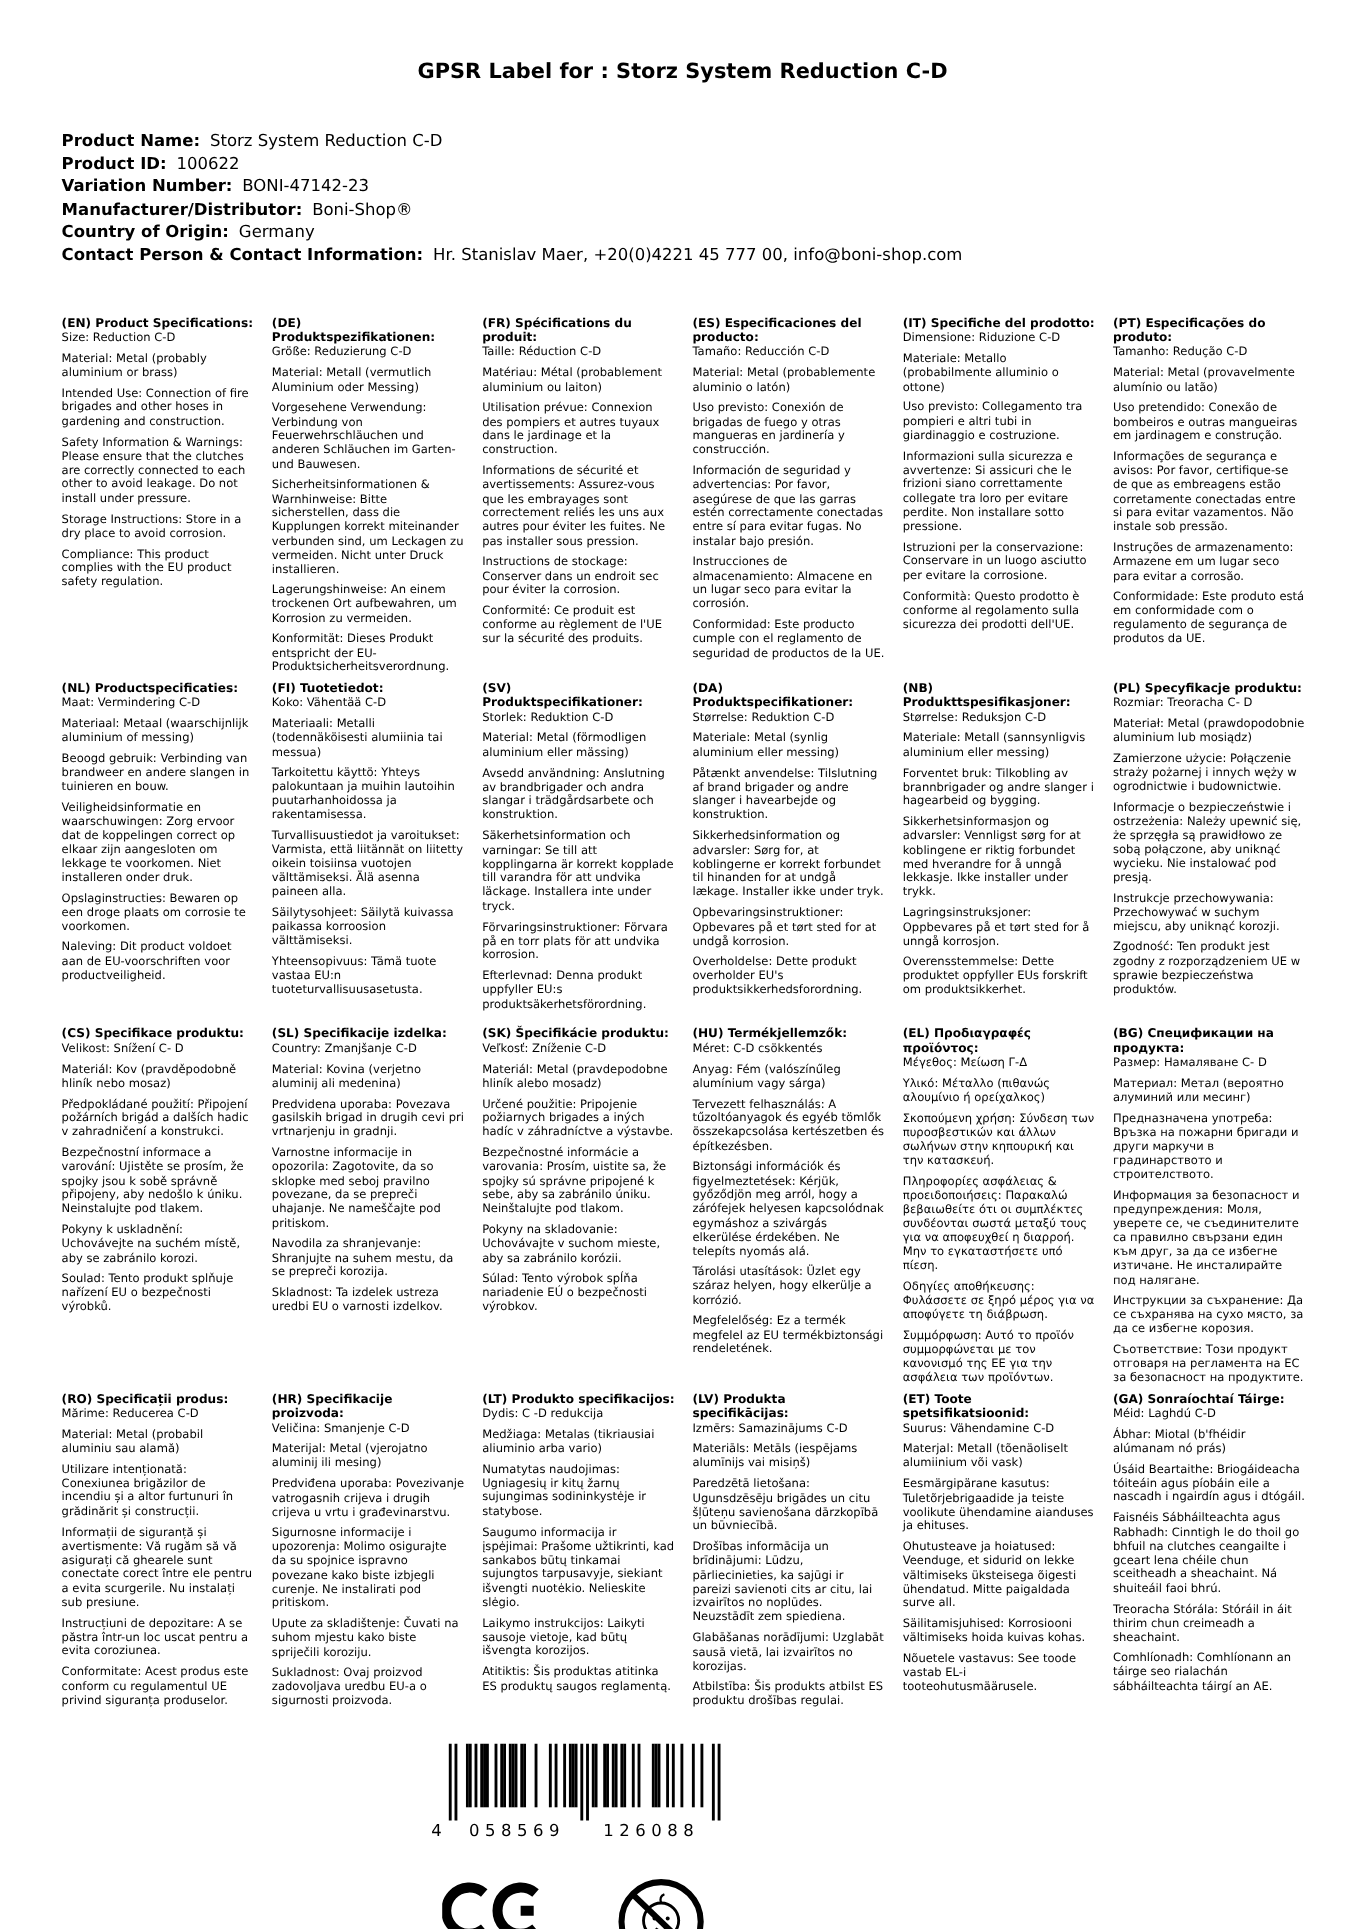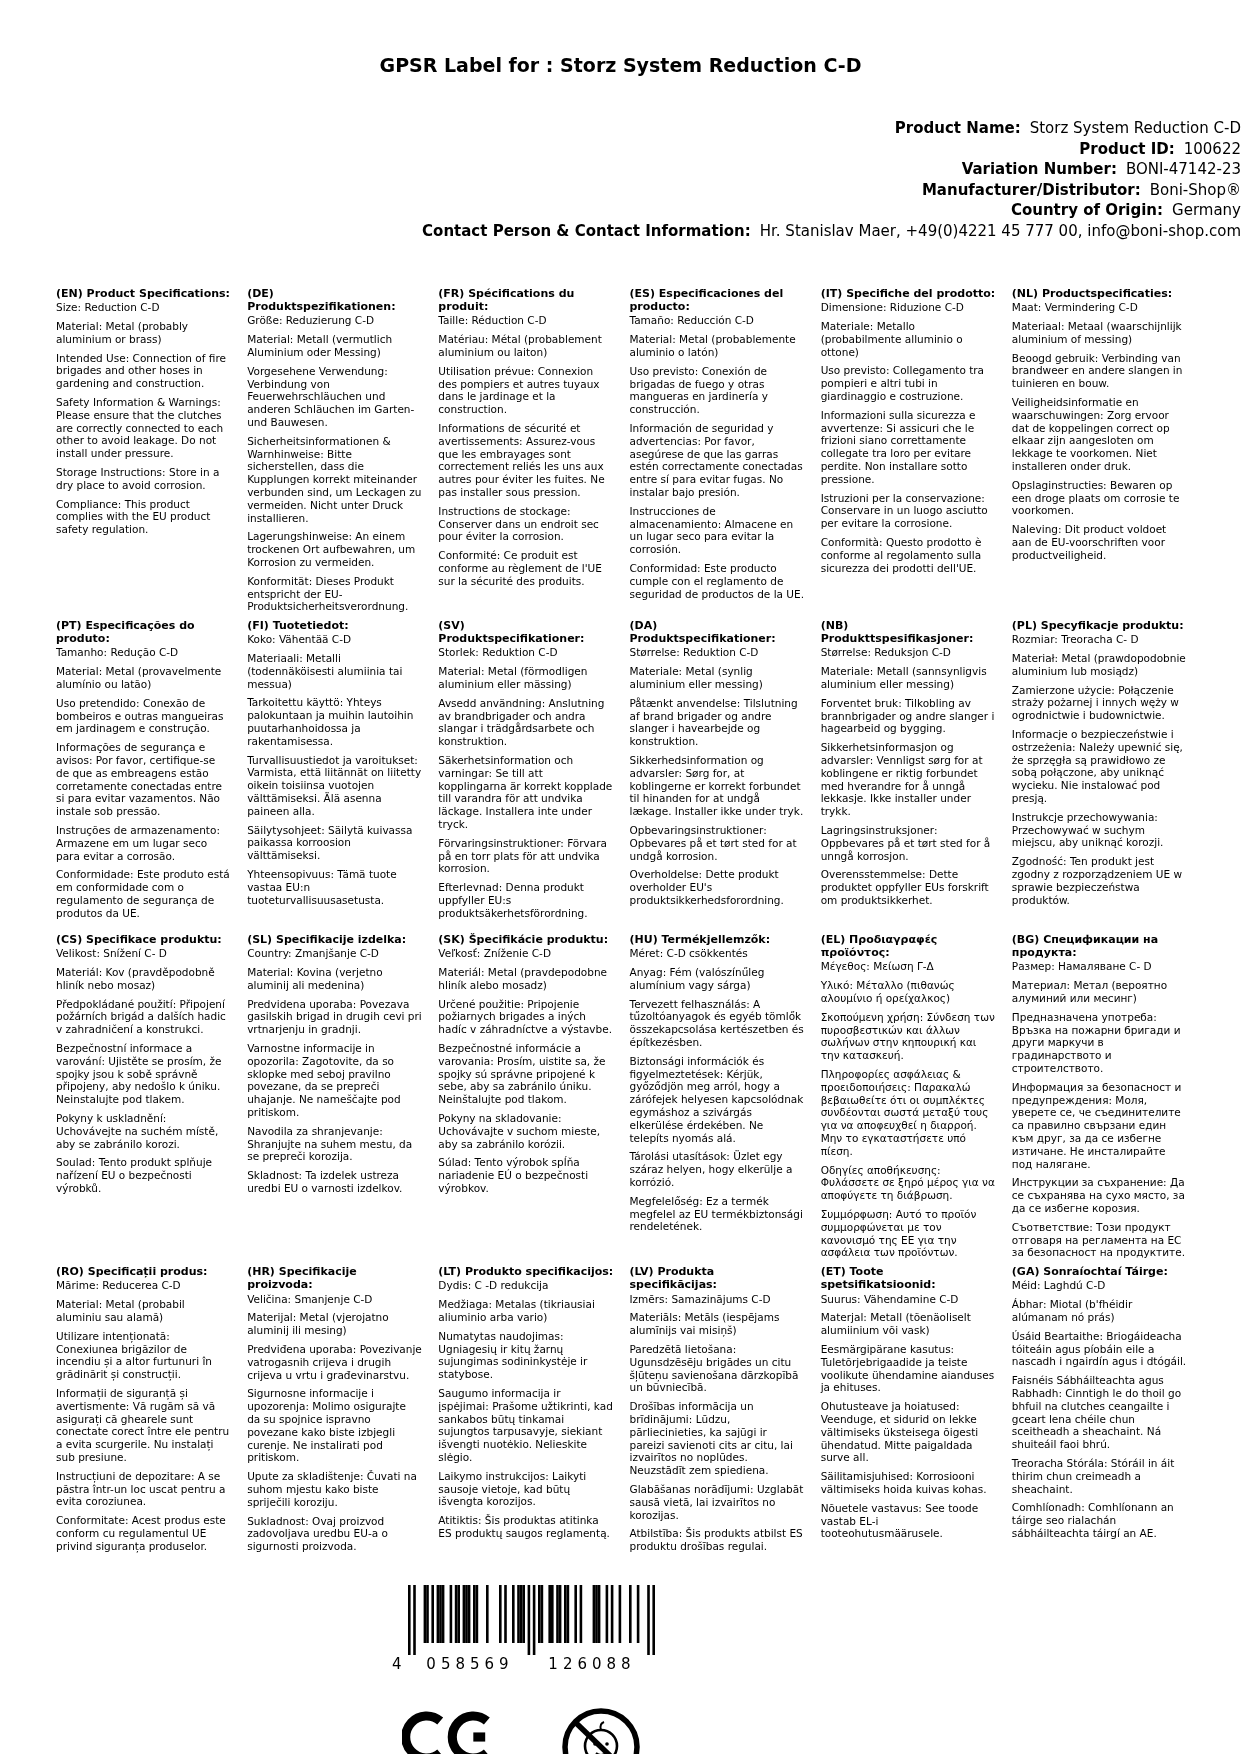--- a/index.html
+++ b/index.html
@@ -17,21 +17,20 @@
     padding-top:54px;
     text-align:center;
     font-size:19px;
     font-weight:bold;
     letter-spacing:0;
   }
   .product-info{
     margin:42px 0 0 56px;
     font-size:15px;
     line-height:20.5px;
-    text-align:right;
   }
   .pi-row{white-space:nowrap;}
   .pi-label{font-weight:bold;margin-right:9px;}
   .lang-grid{
     margin:46px 54px 0 56px;
     display:grid;
     grid-template-columns:repeat(6,1fr);
     column-gap:16px;
     grid-auto-rows:minmax(314px,auto);
     align-items:start;
@@ -85,21 +84,21 @@
 <div class="page">
 
   <h1 class="title">GPSR Label for : Storz System Reduction C-D</h1>
 
   <div class="product-info" id="product-info">
       <div class="pi-row"><span class="pi-label">Product Name:</span><span class="pi-value">Storz System Reduction C-D</span></div>
       <div class="pi-row"><span class="pi-label">Product ID:</span><span class="pi-value">100622</span></div>
       <div class="pi-row"><span class="pi-label">Variation Number:</span><span class="pi-value">BONI-47142-23</span></div>
       <div class="pi-row"><span class="pi-label">Manufacturer/Distributor:</span><span class="pi-value">Boni-Shop®</span></div>
       <div class="pi-row"><span class="pi-label">Country of Origin:</span><span class="pi-value">Germany</span></div>
-      <div class="pi-row"><span class="pi-label">Contact Person &amp; Contact Information:</span><span class="pi-value">Hr. Stanislav Maer, +49(0)4221 45 777 00, info@boni-shop.com</span></div>
+      <div class="pi-row"><span class="pi-label">Contact Person &amp; Contact Information:</span><span class="pi-value">Hr. Stanislav Maer, +20(0)4221 45 777 00, info@boni-shop.com</span></div>
     </div>
 
   <div class="lang-grid" id="lang-grid">
       <div class="lang-block">
         <h3>(EN) Product Specifications:</h3>
         <p>Size: Reduction C-D</p>
         <p>Material: Metal (probably aluminium or brass)</p>
         <p>Intended Use: Connection of fire brigades and other hoses in gardening and construction.</p>
         <p>Safety Information &amp; Warnings: Please ensure that the clutches are correctly connected to each other to avoid leakage. Do not install under pressure.</p>
         <p>Storage Instructions: Store in a dry place to avoid corrosion.</p>
@@ -135,36 +134,36 @@
       <div class="lang-block">
         <h3>(IT) Specifiche del prodotto:</h3>
         <p>Dimensione: Riduzione C-D</p>
         <p>Materiale: Metallo (probabilmente alluminio o ottone)</p>
         <p>Uso previsto: Collegamento tra pompieri e altri tubi in giardinaggio e costruzione.</p>
         <p>Informazioni sulla sicurezza e avvertenze: Si assicuri che le frizioni siano correttamente collegate tra loro per evitare perdite. Non installare sotto pressione.</p>
         <p>Istruzioni per la conservazione: Conservare in un luogo asciutto per evitare la corrosione.</p>
         <p>Conformità: Questo prodotto è conforme al regolamento sulla sicurezza dei prodotti dell'UE.</p>
       </div>
       <div class="lang-block">
+        <h3>(PT) Especificações do produto:</h3>
+        <p>Tamanho: Redução C-D</p>
+        <p>Material: Metal (provavelmente alumínio ou latão)</p>
+        <p>Uso pretendido: Conexão de bombeiros e outras mangueiras em jardinagem e construção.</p>
+        <p>Informações de segurança e avisos: Por favor, certifique-se de que as embreagens estão corretamente conectadas entre si para evitar vazamentos. Não instale sob pressão.</p>
+        <p>Instruções de armazenamento: Armazene em um lugar seco para evitar a corrosão.</p>
+        <p>Conformidade: Este produto está em conformidade com o regulamento de segurança de produtos da UE.</p>
+      </div>
+      <div class="lang-block">
         <h3>(NL) Productspecificaties:</h3>
         <p>Maat: Vermindering C-D</p>
         <p>Materiaal: Metaal (waarschijnlijk aluminium of messing)</p>
         <p>Beoogd gebruik: Verbinding van brandweer en andere slangen in tuinieren en bouw.</p>
         <p>Veiligheidsinformatie en waarschuwingen: Zorg ervoor dat de koppelingen correct op elkaar zijn aangesloten om lekkage te voorkomen. Niet installeren onder druk.</p>
         <p>Opslaginstructies: Bewaren op een droge plaats om corrosie te voorkomen.</p>
         <p>Naleving: Dit product voldoet aan de EU-voorschriften voor productveiligheid.</p>
-      </div>
-      <div class="lang-block">
-        <h3>(PT) Especificações do produto:</h3>
-        <p>Tamanho: Redução C-D</p>
-        <p>Material: Metal (provavelmente alumínio ou latão)</p>
-        <p>Uso pretendido: Conexão de bombeiros e outras mangueiras em jardinagem e construção.</p>
-        <p>Informações de segurança e avisos: Por favor, certifique-se de que as embreagens estão corretamente conectadas entre si para evitar vazamentos. Não instale sob pressão.</p>
-        <p>Instruções de armazenamento: Armazene em um lugar seco para evitar a corrosão.</p>
-        <p>Conformidade: Este produto está em conformidade com o regulamento de segurança de produtos da UE.</p>
       </div>
       <div class="lang-block">
         <h3>(FI) Tuotetiedot:</h3>
         <p>Koko: Vähentää C-D</p>
         <p>Materiaali: Metalli (todennäköisesti alumiinia tai messua)</p>
         <p>Tarkoitettu käyttö: Yhteys palokuntaan ja muihin lautoihin puutarhanhoidossa ja rakentamisessa.</p>
         <p>Turvallisuustiedot ja varoitukset: Varmista, että liitännät on liitetty oikein toisiinsa vuotojen välttämiseksi. Älä asenna paineen alla.</p>
         <p>Säilytysohjeet: Säilytä kuivassa paikassa korroosion välttämiseksi.</p>
         <p>Yhteensopivuus: Tämä tuote vastaa EU:n tuoteturvallisuusasetusta.</p>
       </div>

